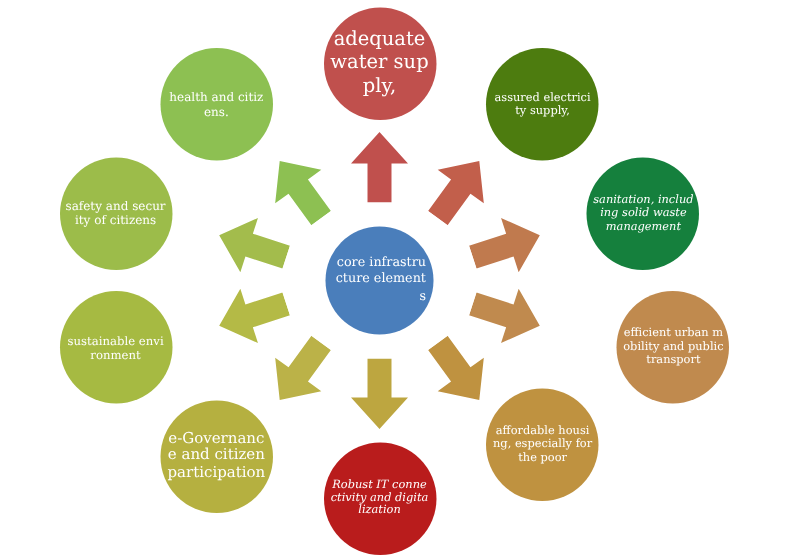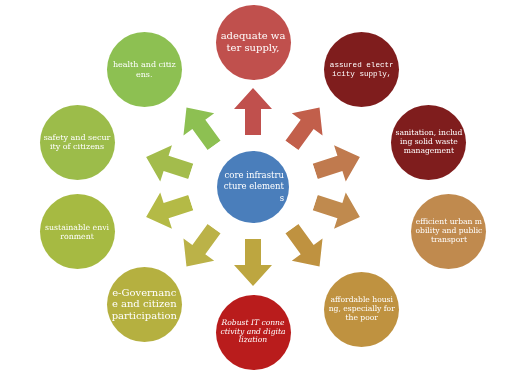--- a/index.html
+++ b/index.html
@@ -98,33 +98,33 @@
         <path d="M0,12 L26,12 L26,1 L47,20 L26,39 L26,28 L0,28 Z" fill="#B4BA46"></path>
       </svg>
       <svg class="arrow-svg" width="48" height="40" viewBox="0 0 48 40" style="left: 143.633px; top: 143.614px; transform: rotate(198deg);">
         <path d="M0,12 L26,12 L26,1 L47,20 L26,39 L26,28 L0,28 Z" fill="#A3BC4C"></path>
       </svg>
       <svg class="arrow-svg" width="48" height="40" viewBox="0 0 48 40" style="left: 176.24px; top: 105.774px; transform: rotate(234deg);">
         <path d="M0,12 L26,12 L26,1 L47,20 L26,39 L26,28 L0,28 Z" fill="#8DC052"></path>
       </svg>
     </div>
   <div id="nodes-layer">
-      <div class="node" style="left: 215.5px; top: 4.5px; width: 75px; height: 75px; background: rgb(192, 80, 77); font-size: 10px;">
+      <div class="node" style="left: 215.5px; top: 4.5px; width: 75px; height: 75px; background: rgb(192, 80, 77); font-size: 13px;">
         <span class="node-label">adequate water supply,</span>
       </div>
-      <div class="node" style="left: 324.24px; top: 32.1925px; width: 75px; height: 75px; background: #7f1d1d; font-size: 7.6px; font-family: Liberation Mono, monospace;">
+      <div class="node" style="left: 324.24px; top: 32.1925px; width: 75px; height: 75px; background: #4d7c0f; font-size: 7.6px;">
         <span class="node-label">assured electricity supply,</span>
       </div>
-      <div class="node" style="left: 391.445px; top: 104.693px; width: 75px; height: 75px; background: #7f1d1d; font-size: 7.6px;">
+      <div class="node" style="left: 391.445px; top: 104.693px; width: 75px; height: 75px; background: #15803d; font-size: 7.6px; font-style: italic;">
         <span class="node-label">sanitation, including solid waste management</span>
       </div>
       <div class="node" style="left: 391.445px; top: 194.307px; width: 75px; height: 75px; background: rgb(192, 138, 78); font-size: 7.6px; margin-left: 20px;">
         <span class="node-label">efficient urban mobility and public transport</span>
       </div>
-      <div class="node" style="left: 324.24px; top: 272px; width: 75px; height: 75px; background: rgb(191, 146, 64); font-size: 7.6px;">
+      <div class="node" style="left: 324.24px; top: 259px; width: 75px; height: 75px; background: rgb(191, 146, 64); font-size: 7.6px;">
         <span class="node-label">affordable housing, especially for the poor</span>
       </div>
       <div class="node" style="left: 215.5px; top: 294.5px; width: 75px; height: 75px; background: #b91c1c; font-size: 7.6px; font-style: italic;">
         <span class="node-label">Robust IT connectivity and digitalization</span>
       </div>
       <div class="node" style="left: 106.76px; top: 266.807px; width: 75px; height: 75px; background: rgb(181, 176, 64); font-size: 10px;">
         <span class="node-label">e-Governance and citizen participation</span>
       </div>
       <div class="node" style="left: 39.5545px; top: 194.307px; width: 75px; height: 75px; background: rgb(166, 186, 66); font-size: 7.8px;">
         <span class="node-label">sustainable environment</span>

